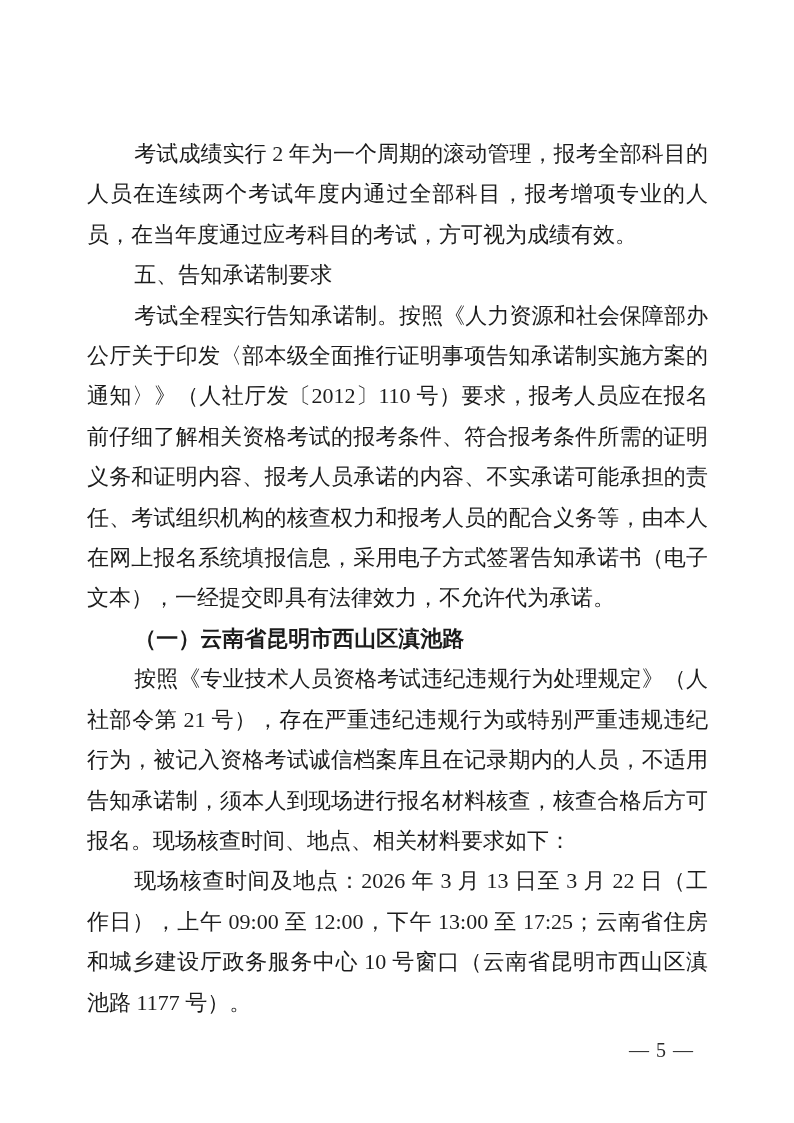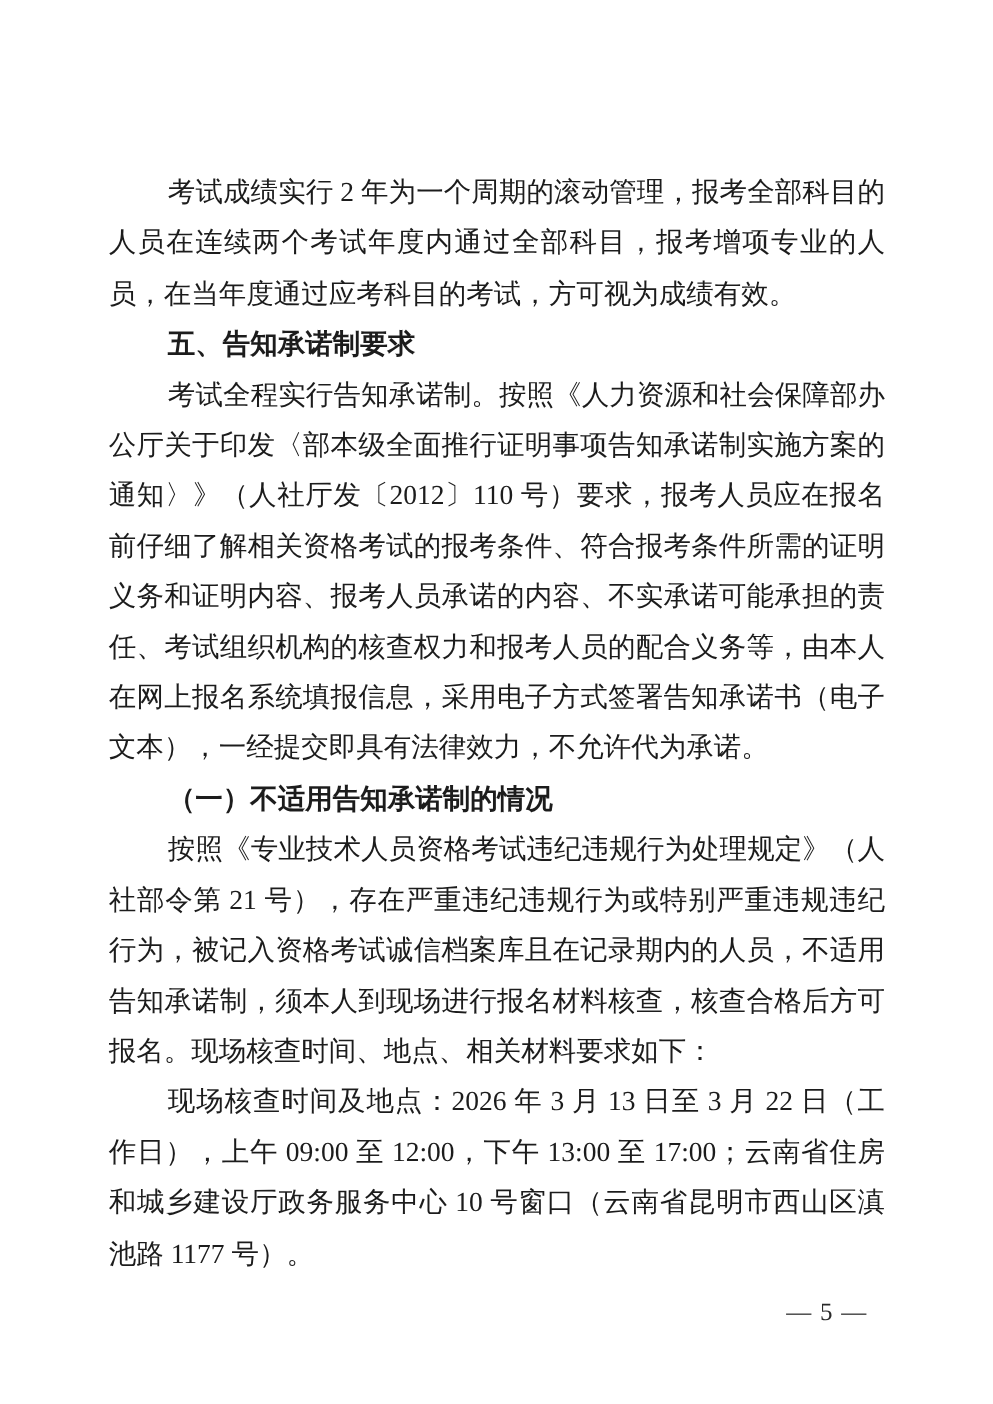--- a/index.html
+++ b/index.html
@@ -32,21 +32,21 @@
     text-indent: 2.15em;
     word-break: break-all;
     overflow-wrap: break-word;
   }
   .para {
     font-family: "Liberation Serif", "DejaVu Serif", serif;
     font-weight: 400;
   }
   .heading {
     font-family: "Liberation Sans", "DejaVu Sans", sans-serif;
-    font-weight: 700;
+    font-weight: 400;
     text-align: left;
   }
   .subheading {
     font-family: "Liberation Serif", "DejaVu Serif", serif;
     font-weight: 700;
     text-align: left;
   }
   .footer {
     position: absolute;
     right: 100px;
@@ -59,18 +59,18 @@
   }
 </style>
 </head>
 <body>
 
 <div class="page">
   <div class="content">
     <p class="para">考试成绩实行 2 年为一个周期的滚动管理，报考全部科目的人员在连续两个考试年度内通过全部科目，报考增项专业的人员，在当年度通过应考科目的考试，方可视为成绩有效。</p>
     <h2 class="heading">五、告知承诺制要求</h2>
     <p class="para">考试全程实行告知承诺制。按照《人力资源和社会保障部办公厅关于印发〈部本级全面推行证明事项告知承诺制实施方案的通知〉》（人社厅发〔2012〕110 号）要求，报考人员应在报名前仔细了解相关资格考试的报考条件、符合报考条件所需的证明义务和证明内容、报考人员承诺的内容、不实承诺可能承担的责任、考试组织机构的核查权力和报考人员的配合义务等，由本人在网上报名系统填报信息，采用电子方式签署告知承诺书（电子文本），一经提交即具有法律效力，不允许代为承诺。</p>
-    <h3 class="subheading">（一）不适用告知承诺制的情况</h3>
+    <h3 class="subheading">（一）云南省昆明市西山区滇池路</h3>
     <p class="para">按照《专业技术人员资格考试违纪违规行为处理规定》（人社部令第 21 号），存在严重违纪违规行为或特别严重违规违纪行为，被记入资格考试诚信档案库且在记录期内的人员，不适用告知承诺制，须本人到现场进行报名材料核查，核查合格后方可报名。现场核查时间、地点、相关材料要求如下：</p>
-    <p class="para">现场核查时间及地点：2026 年 3 月 13 日至 3 月 22 日（工作日），上午 09:00 至 12:00，下午 13:00 至 17:00；云南省住房和城乡建设厅政务服务中心 10 号窗口（云南省昆明市西山区滇池路 1177 号）。</p>
+    <p class="para">现场核查时间及地点：2026 年 3 月 13 日至 3 月 22 日（工作日），上午 09:00 至 12:00，下午 13:00 至 17:25；云南省住房和城乡建设厅政务服务中心 10 号窗口（云南省昆明市西山区滇池路 1177 号）。</p>
   </div>
   <div class="footer">— 5 —</div>
 </div>
 
 </body></html>

